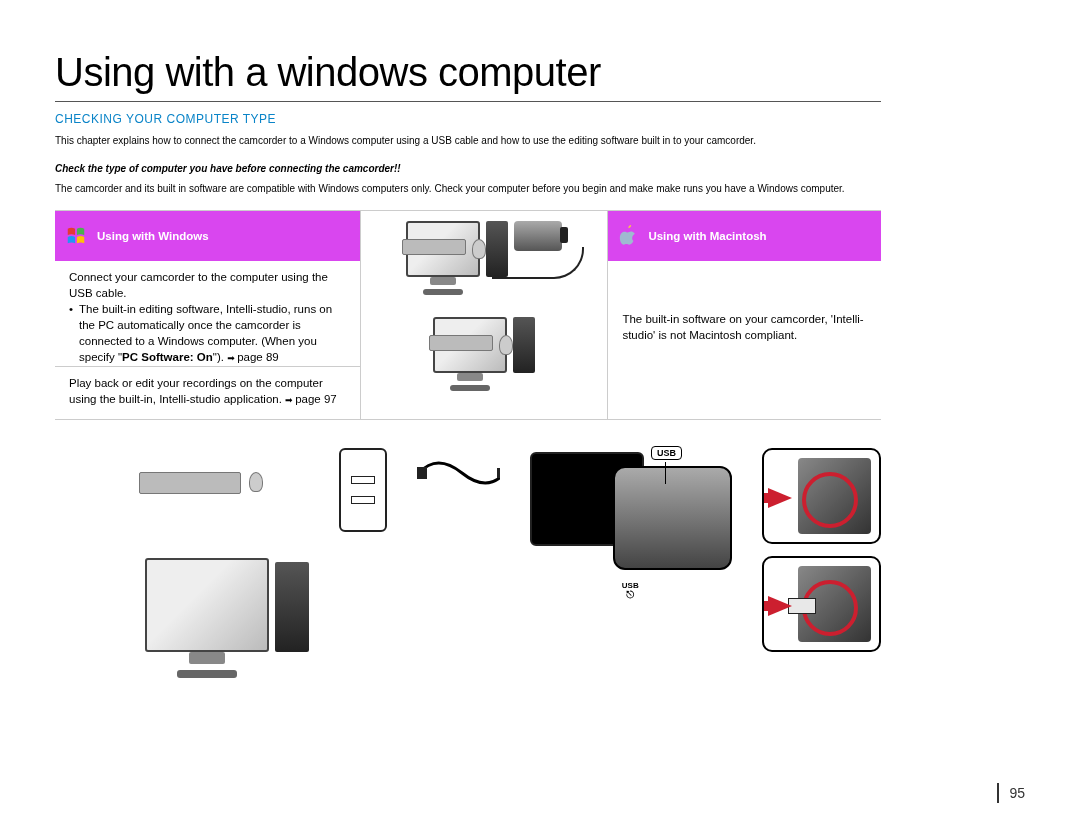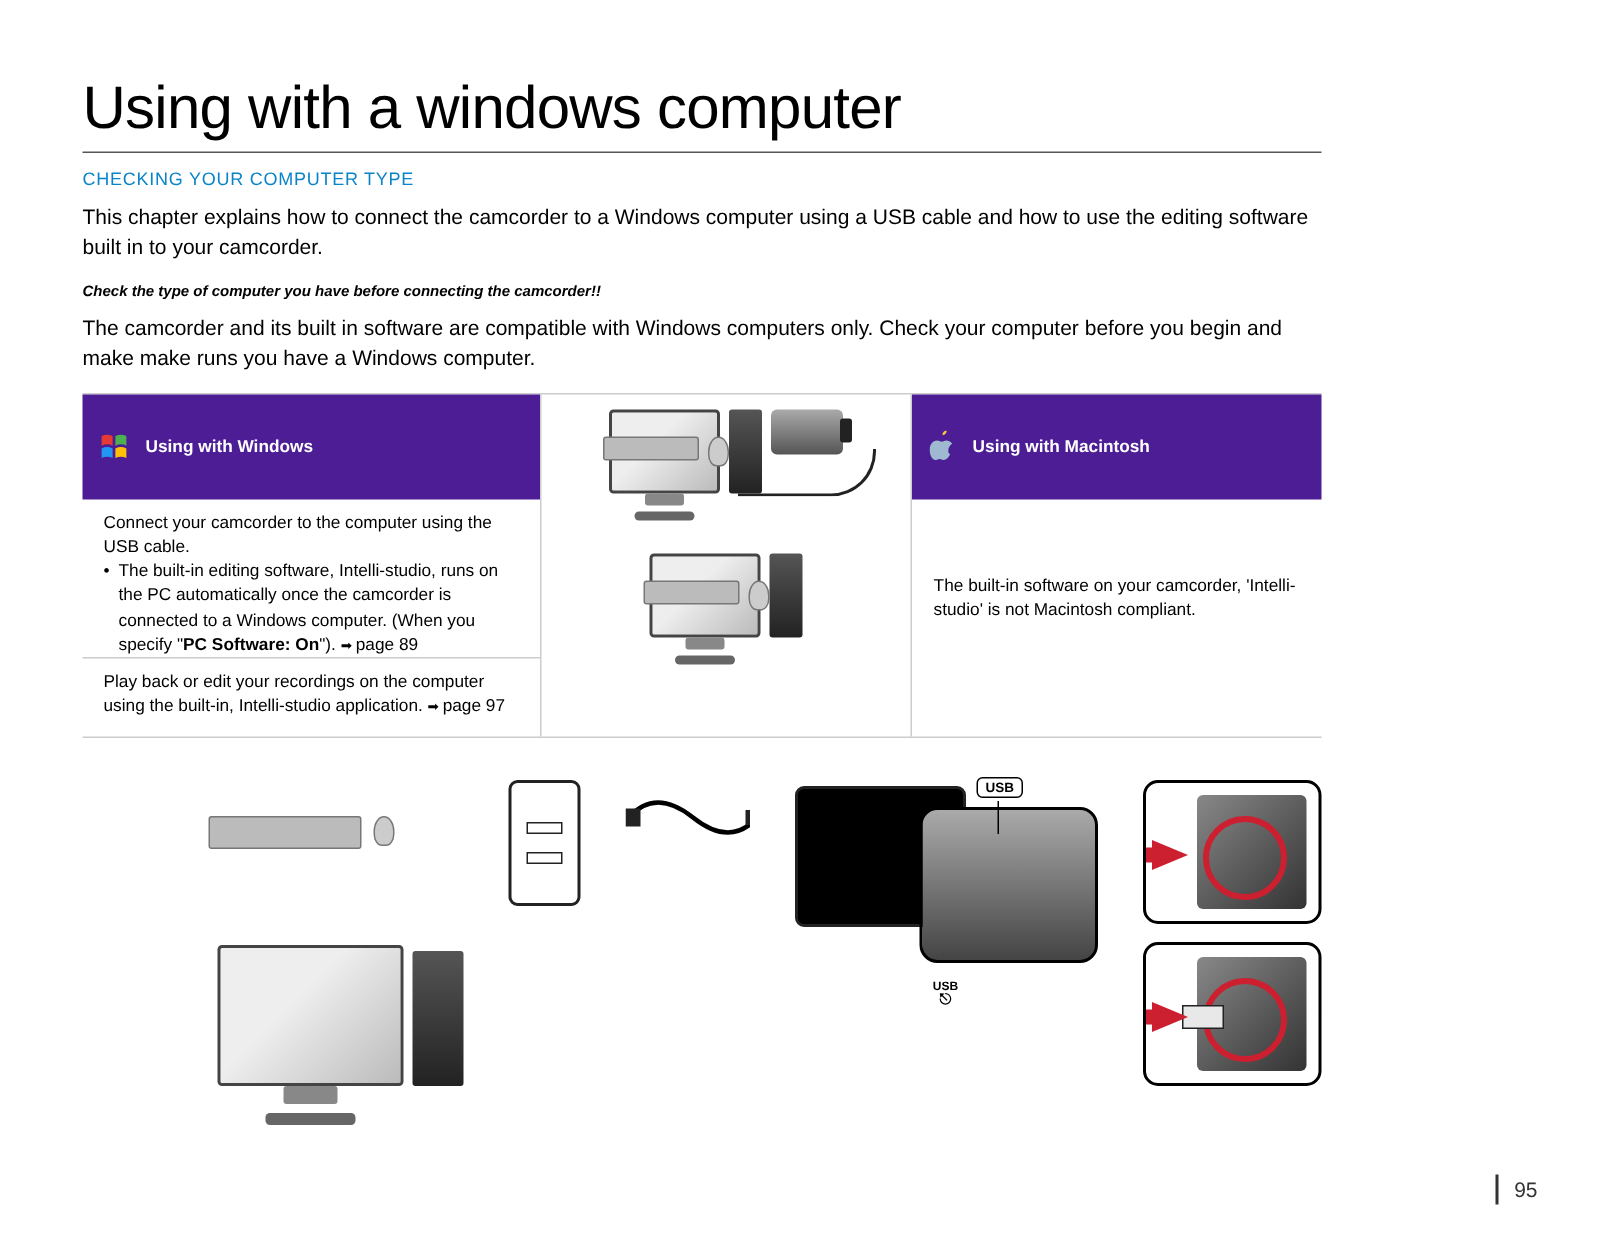--- a/index.html
+++ b/index.html
@@ -26,21 +26,21 @@
     margin-bottom: 10px;
     font-family: "Helvetica Neue", Helvetica, Arial, sans-serif;
   }
   .subtitle {
     color: #0a84c8;
     font-size: 12px;
     letter-spacing: 0.5px;
     margin-bottom: 8px;
   }
   .para {
-    font-size: 14px;
+    font-size: 10px;
     line-height: 1.45;
     margin-bottom: 14px;
   }
   .bold-para {
     font-weight: bold;
     font-size: 10px;
     margin-bottom: 8px;
     font-style: italic;
   }
   .columns {
@@ -51,25 +51,25 @@
   }
   .col {
     box-sizing: border-box;
     font-size: 11.5px;
     line-height: 1.4;
   }
   .col-left { width: 37%; border-right: 1px solid #ccc; }
   .col-mid  { width: 30%; border-right: 1px solid #ccc; padding: 10px; }
   .col-right{ width: 33%; }
   .col-header {
-    background: #4c1d95;
+    background: #d946ef;
     color: #fff;
     font-weight: bold;
     font-size: 11.5px;
-    padding: 24px 10px;
+    padding: 14px 10px;
     display: flex;
     align-items: center;
     gap: 10px;
   }
   .windows-icon svg, .apple-icon svg { display:block; }
   .col-body { padding: 8px 14px 12px 14px; }
   .row-sep { border-top: 1px solid #ccc; margin: 0 -14px; padding: 8px 14px 0 14px; }
   .bullet { padding-left: 10px; position: relative; }
   .bullet::before { content: "\2022"; position: absolute; left: 0; }
   .arrow::before { content: "\27A1\00a0"; font-size: 9px; }

